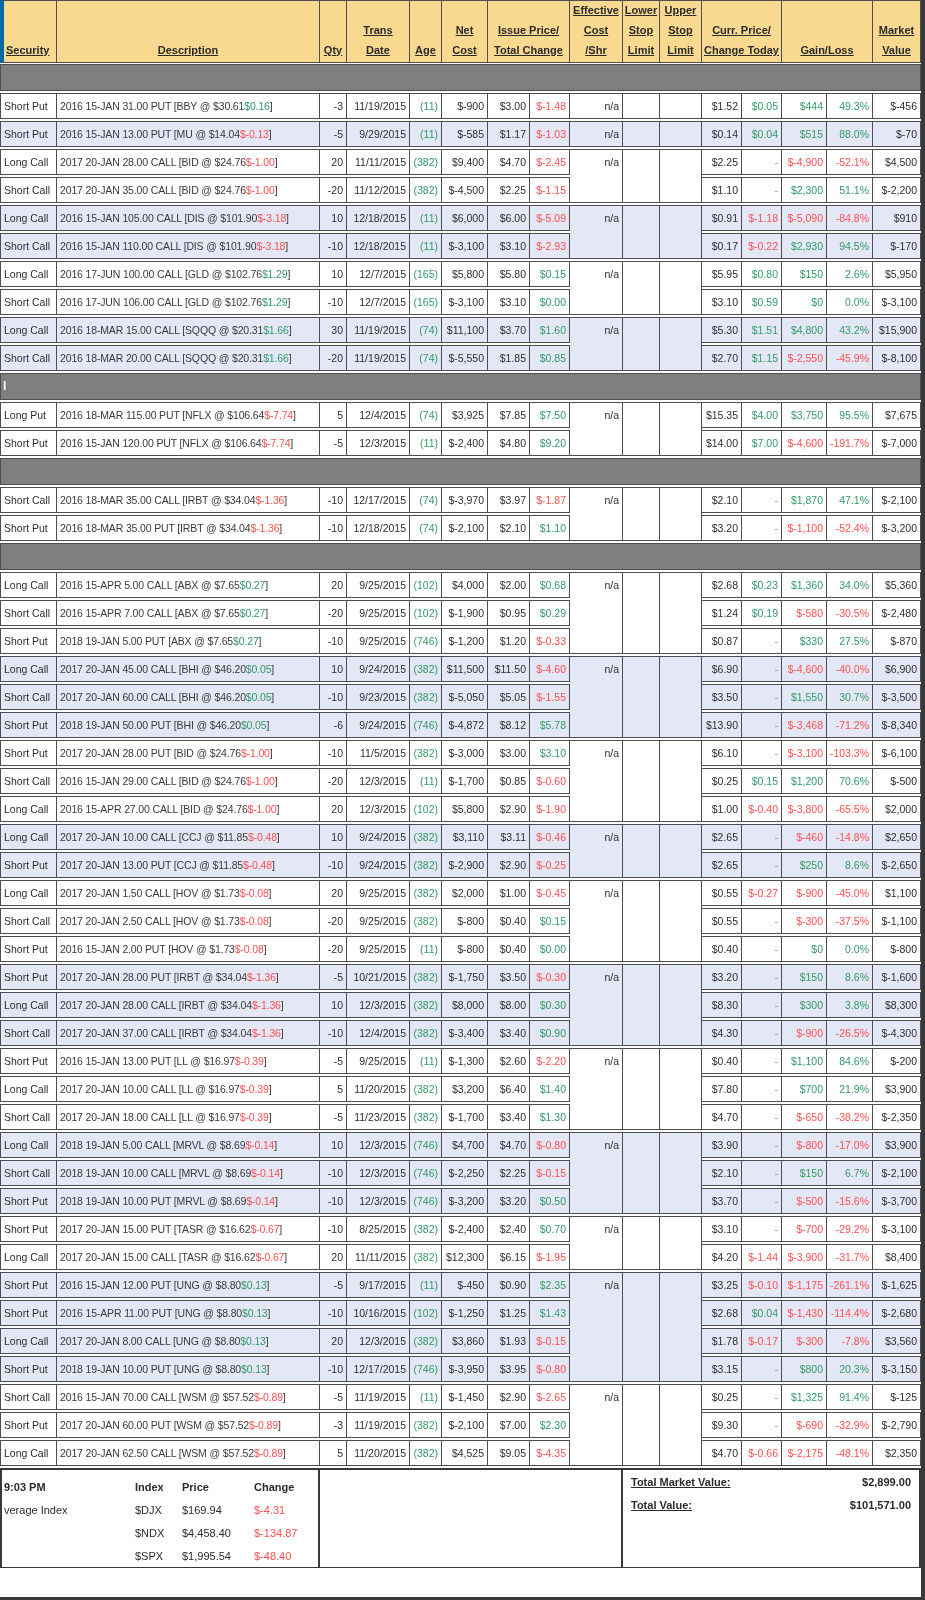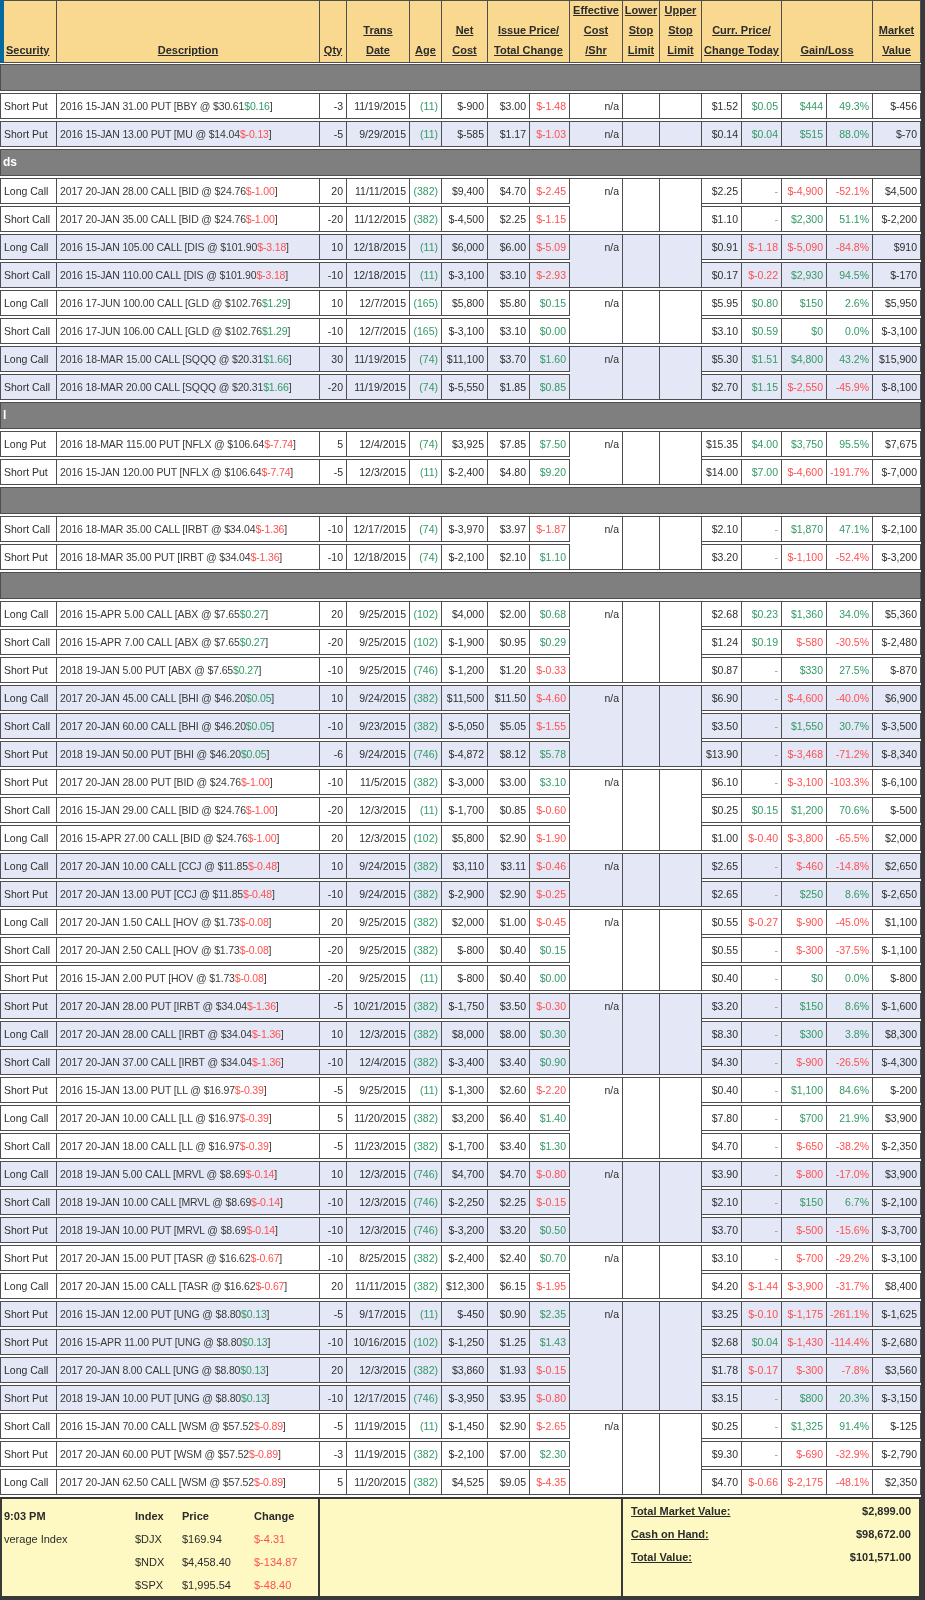--- a/index.html
+++ b/index.html
@@ -32,21 +32,21 @@
   .c.desc{letter-spacing:-0.15px;color:#3a3a3a;}
   .c.mergetop{align-items:flex-start;}
   .c.mergetop .inner{line-height:24px;}
   .pos{color:#339966;}
   .neg{color:#FF5050;}
   .dash{color:#9a9a9a;}
 
   
   .footer{box-sizing:border-box;width:921px;margin-top:2px;height:100px;background:#39393B;
           border:2px solid #39393B;display:grid;grid-template-columns:316px 301px 296px;gap:2px;}
-  .panel{background:#fef9c3;box-sizing:border-box;font-size:11px;color:#2b2b2b;padding-top:5px;}
+  .panel{background:#ffffff;box-sizing:border-box;font-size:11px;color:#2b2b2b;padding-top:5px;}
   .ileft{display:grid;grid-template-columns:131px 47px 72px 60px;grid-auto-rows:23px;align-items:center;}
   .ileft .cell{padding-left:2px;}
   .b{font-weight:bold;}
   .kv{display:grid;grid-auto-rows:23px;padding:0 8px;}
   .kvrow{display:flex;justify-content:space-between;align-items:center;}
   .kvrow .lab{font-weight:bold;text-decoration:underline;}
   .kvrow .val{font-weight:bold;}
   .val.green{color:#339966;}
 </style>
 </head>
@@ -117,21 +117,20 @@
           <div class="c r pos" style="grid-column:13;grid-row:1;">$0.04</div>
           <div class="c r pos" style="grid-column:14;grid-row:1;">$515</div>
           <div class="c r pos" style="grid-column:15;grid-row:1;">88.0%</div>
           <div class="c r" style="grid-column:16;grid-row:1;">$-70</div>
           <div class="c r mergetop" style="grid-column:9;grid-row:1/span 1;">
             <span class="inner">n/a</span>
           </div>
           <div class="c " style="grid-column:10;grid-row:1/span 1;"></div>
           <div class="c " style="grid-column:11;grid-row:1/span 1;"></div>
         </div>
-        <div class="band">ds</div>
         <div class="group" style="grid-template-rows:repeat(2,26px)">
           <div class="c l first" style="grid-column:1;grid-row:1;">Long Call</div>
           <div class="c l desc" style="grid-column:2;grid-row:1;">2017 20-JAN 28.00 CALL [BID @ $24.76 <span class="neg">$-1.00</span>]</div>
           <div class="c r" style="grid-column:3;grid-row:1;">20</div>
           <div class="c r" style="grid-column:4;grid-row:1;">11/11/2015</div>
           <div class="c r pos" style="grid-column:5;grid-row:1;">(382)</div>
           <div class="c r" style="grid-column:6;grid-row:1;">$9,400</div>
           <div class="c r" style="grid-column:7;grid-row:1;">$4.70</div>
           <div class="c r neg" style="grid-column:8;grid-row:1;">$-2.45</div>
           <div class="c r" style="grid-column:12;grid-row:1;">$2.25</div>
@@ -841,24 +840,20 @@
         <div class="cell neg">$-48.40</div>
       </div>
       <div class="panel kv">
       </div>
       <div class="panel kv">
         <div class="kvrow">
           <span class="lab">Total Market Value:</span>
           <span class="val">$2,899.00</span>
         </div>
         <div class="kvrow">
-          <span class="lab">Cash on Hand:</span>
-          <span class="val">$98,672.00</span>
-        </div>
-        <div class="kvrow">
           <span class="lab">Total Value:</span>
           <span class="val">$101,571.00</span>
         </div>
       </div>
     </div>
 
   </div>
 </div>
 
 </body></html>

